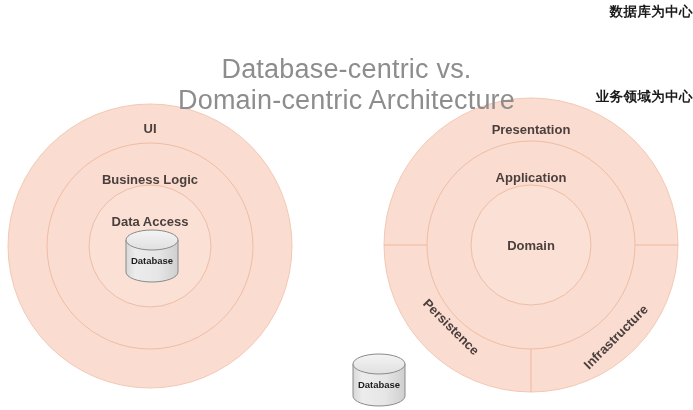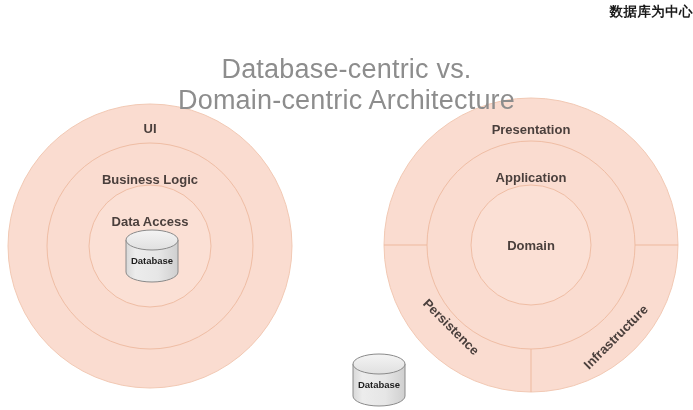--- a/index.html
+++ b/index.html
@@ -92,14 +92,15 @@
         <text x="379" y="388" text-anchor="middle" font-family="Liberation Sans, sans-serif" font-size="9.5" font-weight="700" fill="#1e1e1e">Database</text>
       </g>
     </g>
   </svg>
 
   <div class="cn-label" id="cn-top">数据库为中心</div>
 
   <div id="main-title" style="color: rgb(141, 141, 141);">Database-centric vs.
 Domain-centric Architecture</div>
 
+  <div class="cn-label" id="cn-bottom">业务领域为中心</div>
 
 </div>
 
 </body></html>

